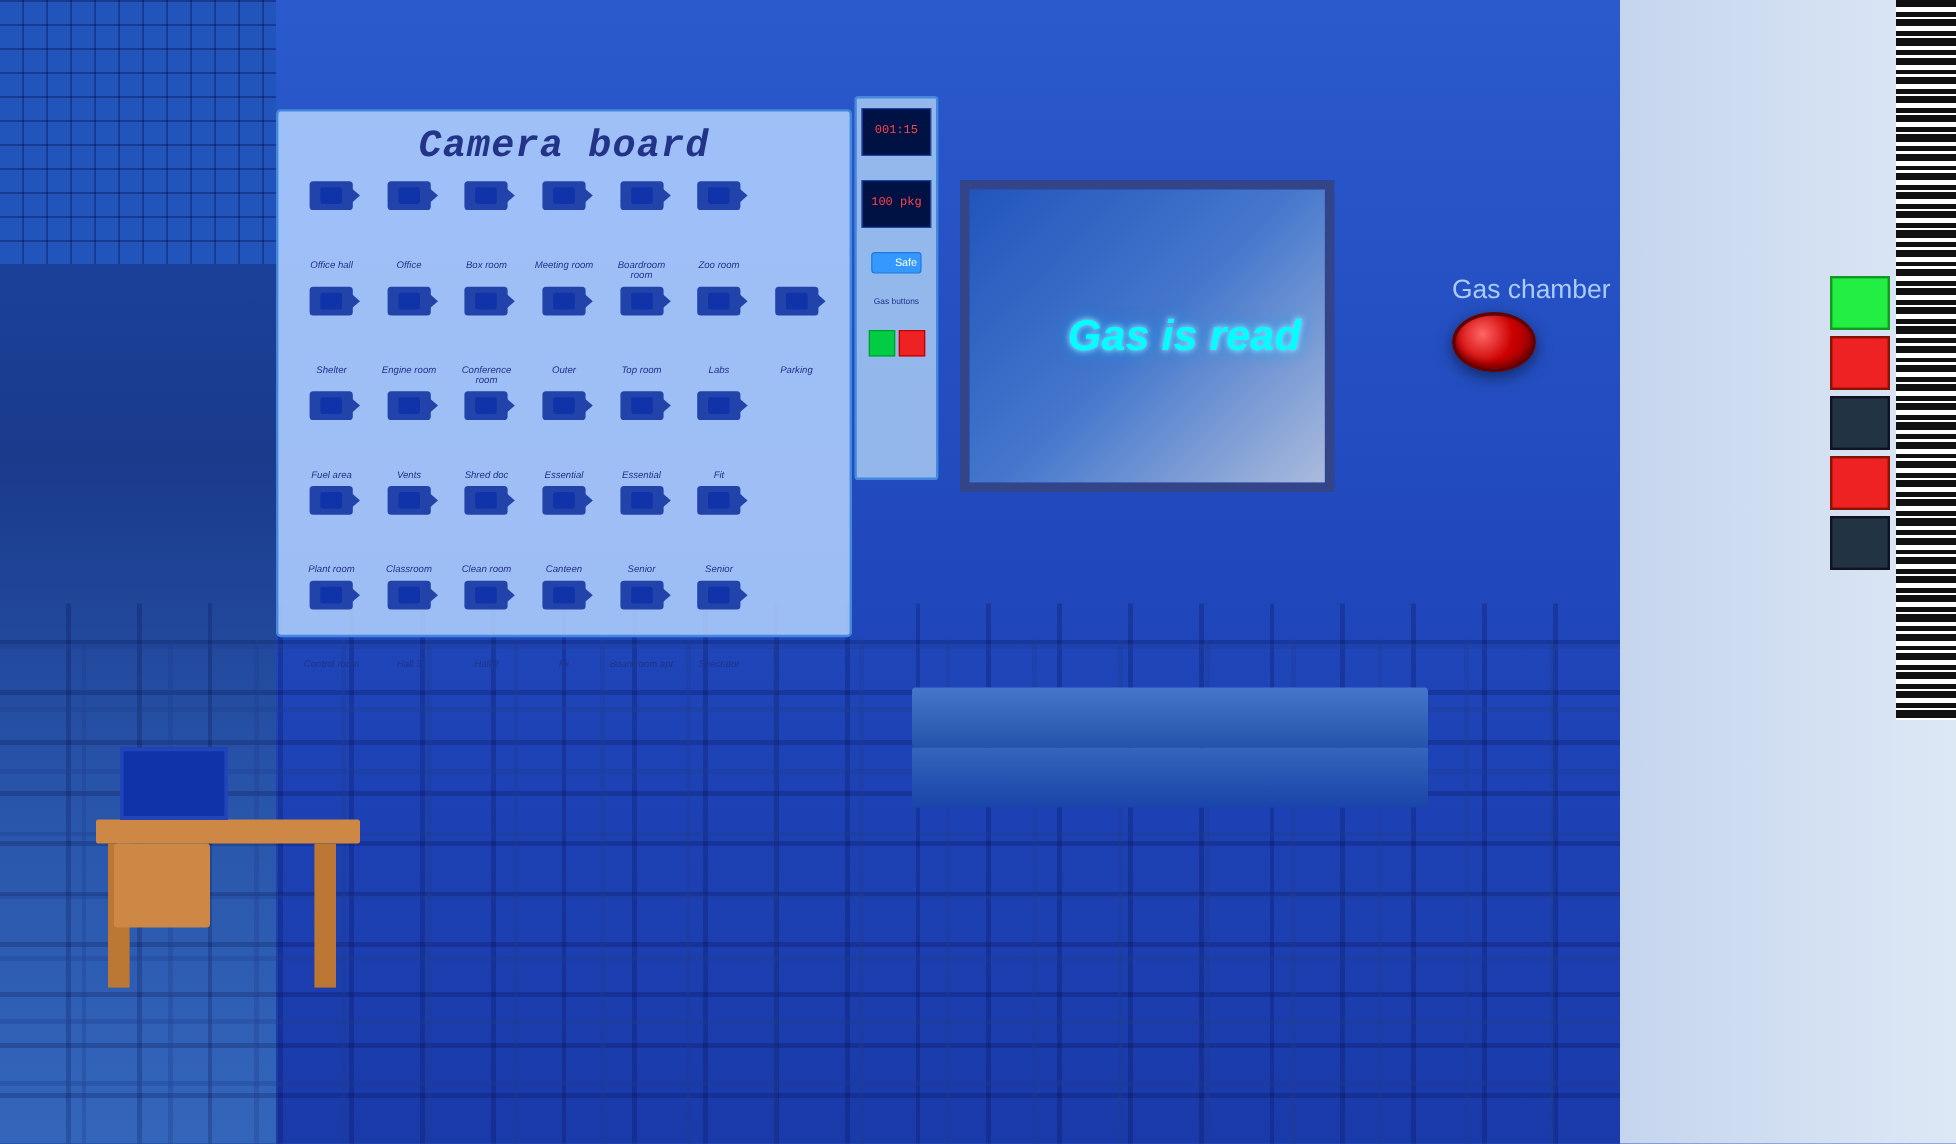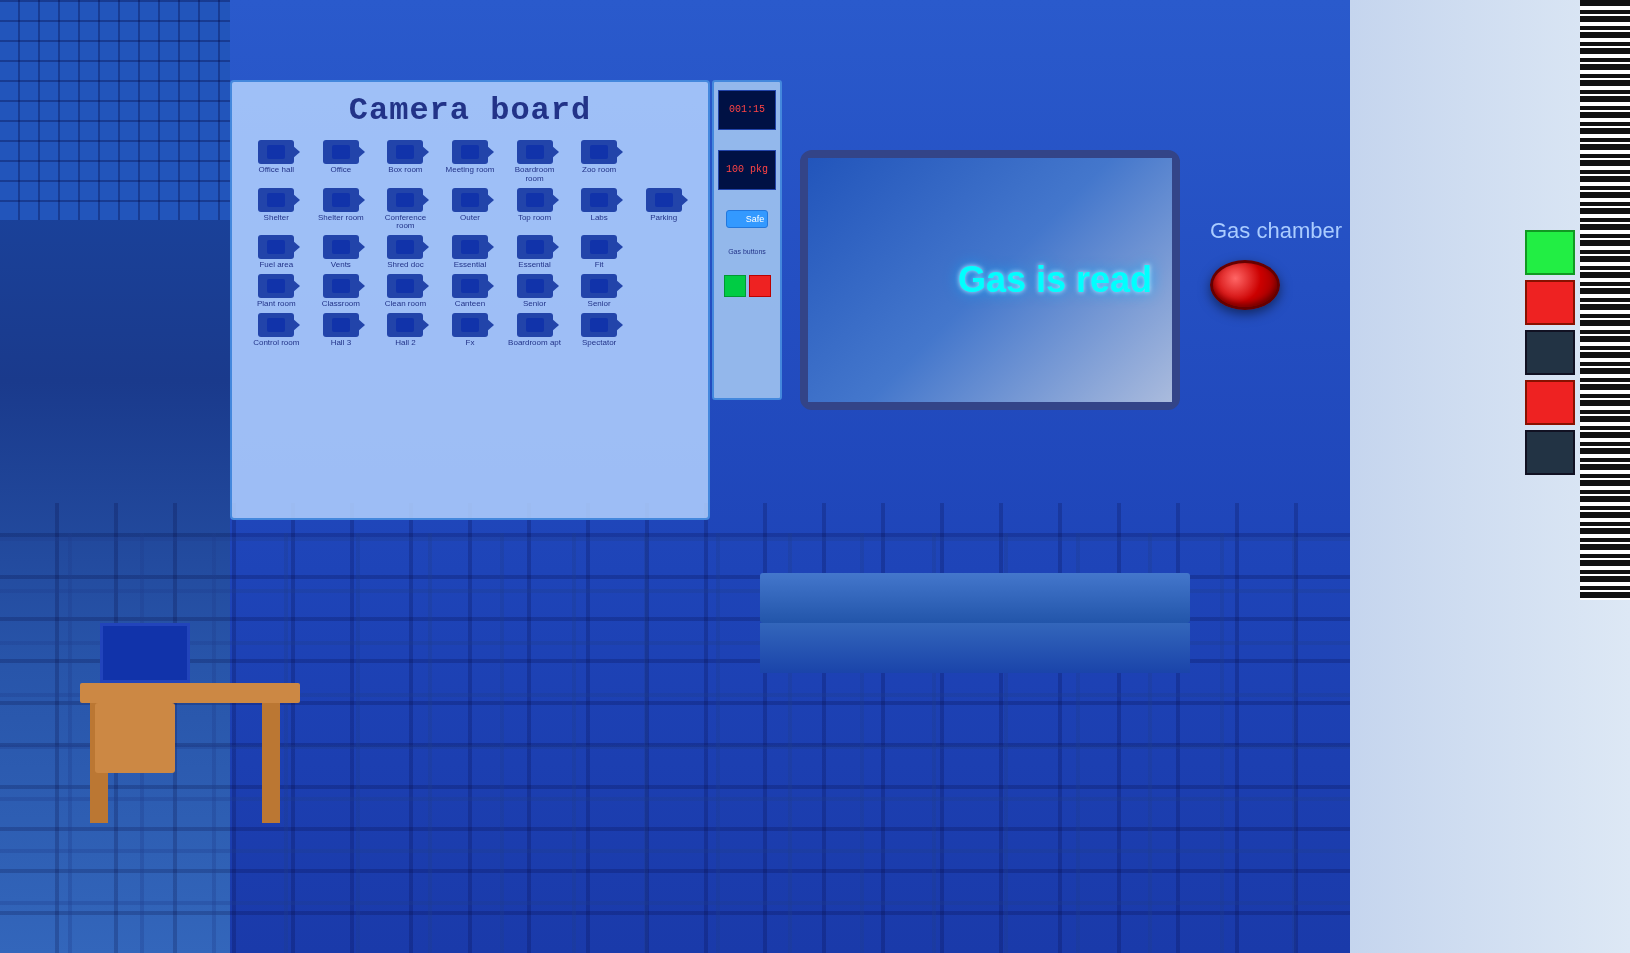--- a/index.html
+++ b/index.html
@@ -50,27 +50,28 @@
       top: 0;
       left: 230px;
       width: 1170px;
       height: 100%;
       background: linear-gradient(180deg, #2a5acc 0%, #1e44b8 60%, #1a3aaa 100%);
     }
 
     
     .camera-board {
       position: absolute;
-      top: 80px;
+      top: 91px;
       left: 230px;
       width: 480px;
       height: 440px;
       background: rgba(180, 210, 255, 0.85);
       border: 2px solid #4488dd;
       border-radius: 4px;
+      font-style: italic;
     }
 
     .camera-board-title {
       text-align: center;
       font-size: 32px;
       font-weight: bold;
       color: #223388;
       padding: 10px 0 5px 0;
       font-family: 'Courier New', monospace;
       letter-spacing: 1px;
@@ -80,20 +81,21 @@
       display: grid;
       grid-template-columns: repeat(7, 1fr);
       gap: 4px;
       padding: 6px 14px;
     }
 
     .camera-cell {
       display: flex;
       flex-direction: column;
       align-items: center;
+      gap: 40px;
     }
 
     .camera-icon {
       width: 36px;
       height: 24px;
       background: #2244aa;
       border-radius: 3px;
       display: flex;
       align-items: center;
       justify-content: center;
@@ -200,25 +202,26 @@
       height: 22px;
       background: #ee2222;
       border: 1px solid #bb0000;
     }
 
     
     .gas-monitor {
       position: absolute;
       top: 150px;
       left: 800px;
-      width: 380px;
+      width: 312px;
       height: 260px;
       background: #001a55;
       border: 8px solid #334488;
-      border-radius: 12px;
+      border-radius: 0;
+      font-style: italic;
     }
 
     .gas-monitor-screen {
       width: 100%;
       height: 100%;
       background: linear-gradient(135deg, #2255bb 0%, #4477cc 50%, #aabbdd 100%);
       display: flex;
       align-items: center;
       justify-content: flex-end;
       padding-right: 20px;
@@ -317,21 +320,21 @@
         <div class="camera-label">Zoo room</div>
       </div>
       <div class="camera-cell"></div>
 
       <div class="camera-cell">
         <div class="camera-icon"></div>
         <div class="camera-label">Shelter</div>
       </div>
       <div class="camera-cell">
         <div class="camera-icon"></div>
-        <div class="camera-label">Shelter room</div>
+        <div class="camera-label">Engine room</div>
       </div>
       <div class="camera-cell">
         <div class="camera-icon"></div>
         <div class="camera-label">Conference room</div>
       </div>
       <div class="camera-cell">
         <div class="camera-icon"></div>
         <div class="camera-label">Outer</div>
       </div>
       <div class="camera-cell">
@@ -441,21 +444,21 @@
       <div class="btn-red"></div>
     </div>
   </div>
 
   <div class="gas-monitor">
     <div class="gas-monitor-screen">
       <div class="gas-is-read-text">Gas is read</div>
     </div>
   </div>
 
-  <div style="position:absolute; top:218px; left:1210px; color:#aaccff; font-size:22px; font-family:Arial,sans-serif;">Gas chamber</div>
+  <div style="position:absolute; top:228px; left:1210px; color:#aaccff; font-size:22px; font-family:Arial,sans-serif;">Gas chamber</div>
 
   <div class="red-button"></div>
 
   <div class="right-panel">
 
     <div style="position:absolute; top:0; right:0; width:50px; height:600px; 
          background: repeating-linear-gradient(180deg, #111 0px,#111 6px,#fff 6px,#fff 10px,#111 10px,#111 14px,#fff 14px,#fff 16px);"></div>
 
     <div style="position:absolute; top:230px; right:55px; display:flex; flex-direction:column; gap:5px;">
       <div style="width:50px;height:45px;background:#22ee44;border:2px solid #119922;cursor:pointer;"></div>

